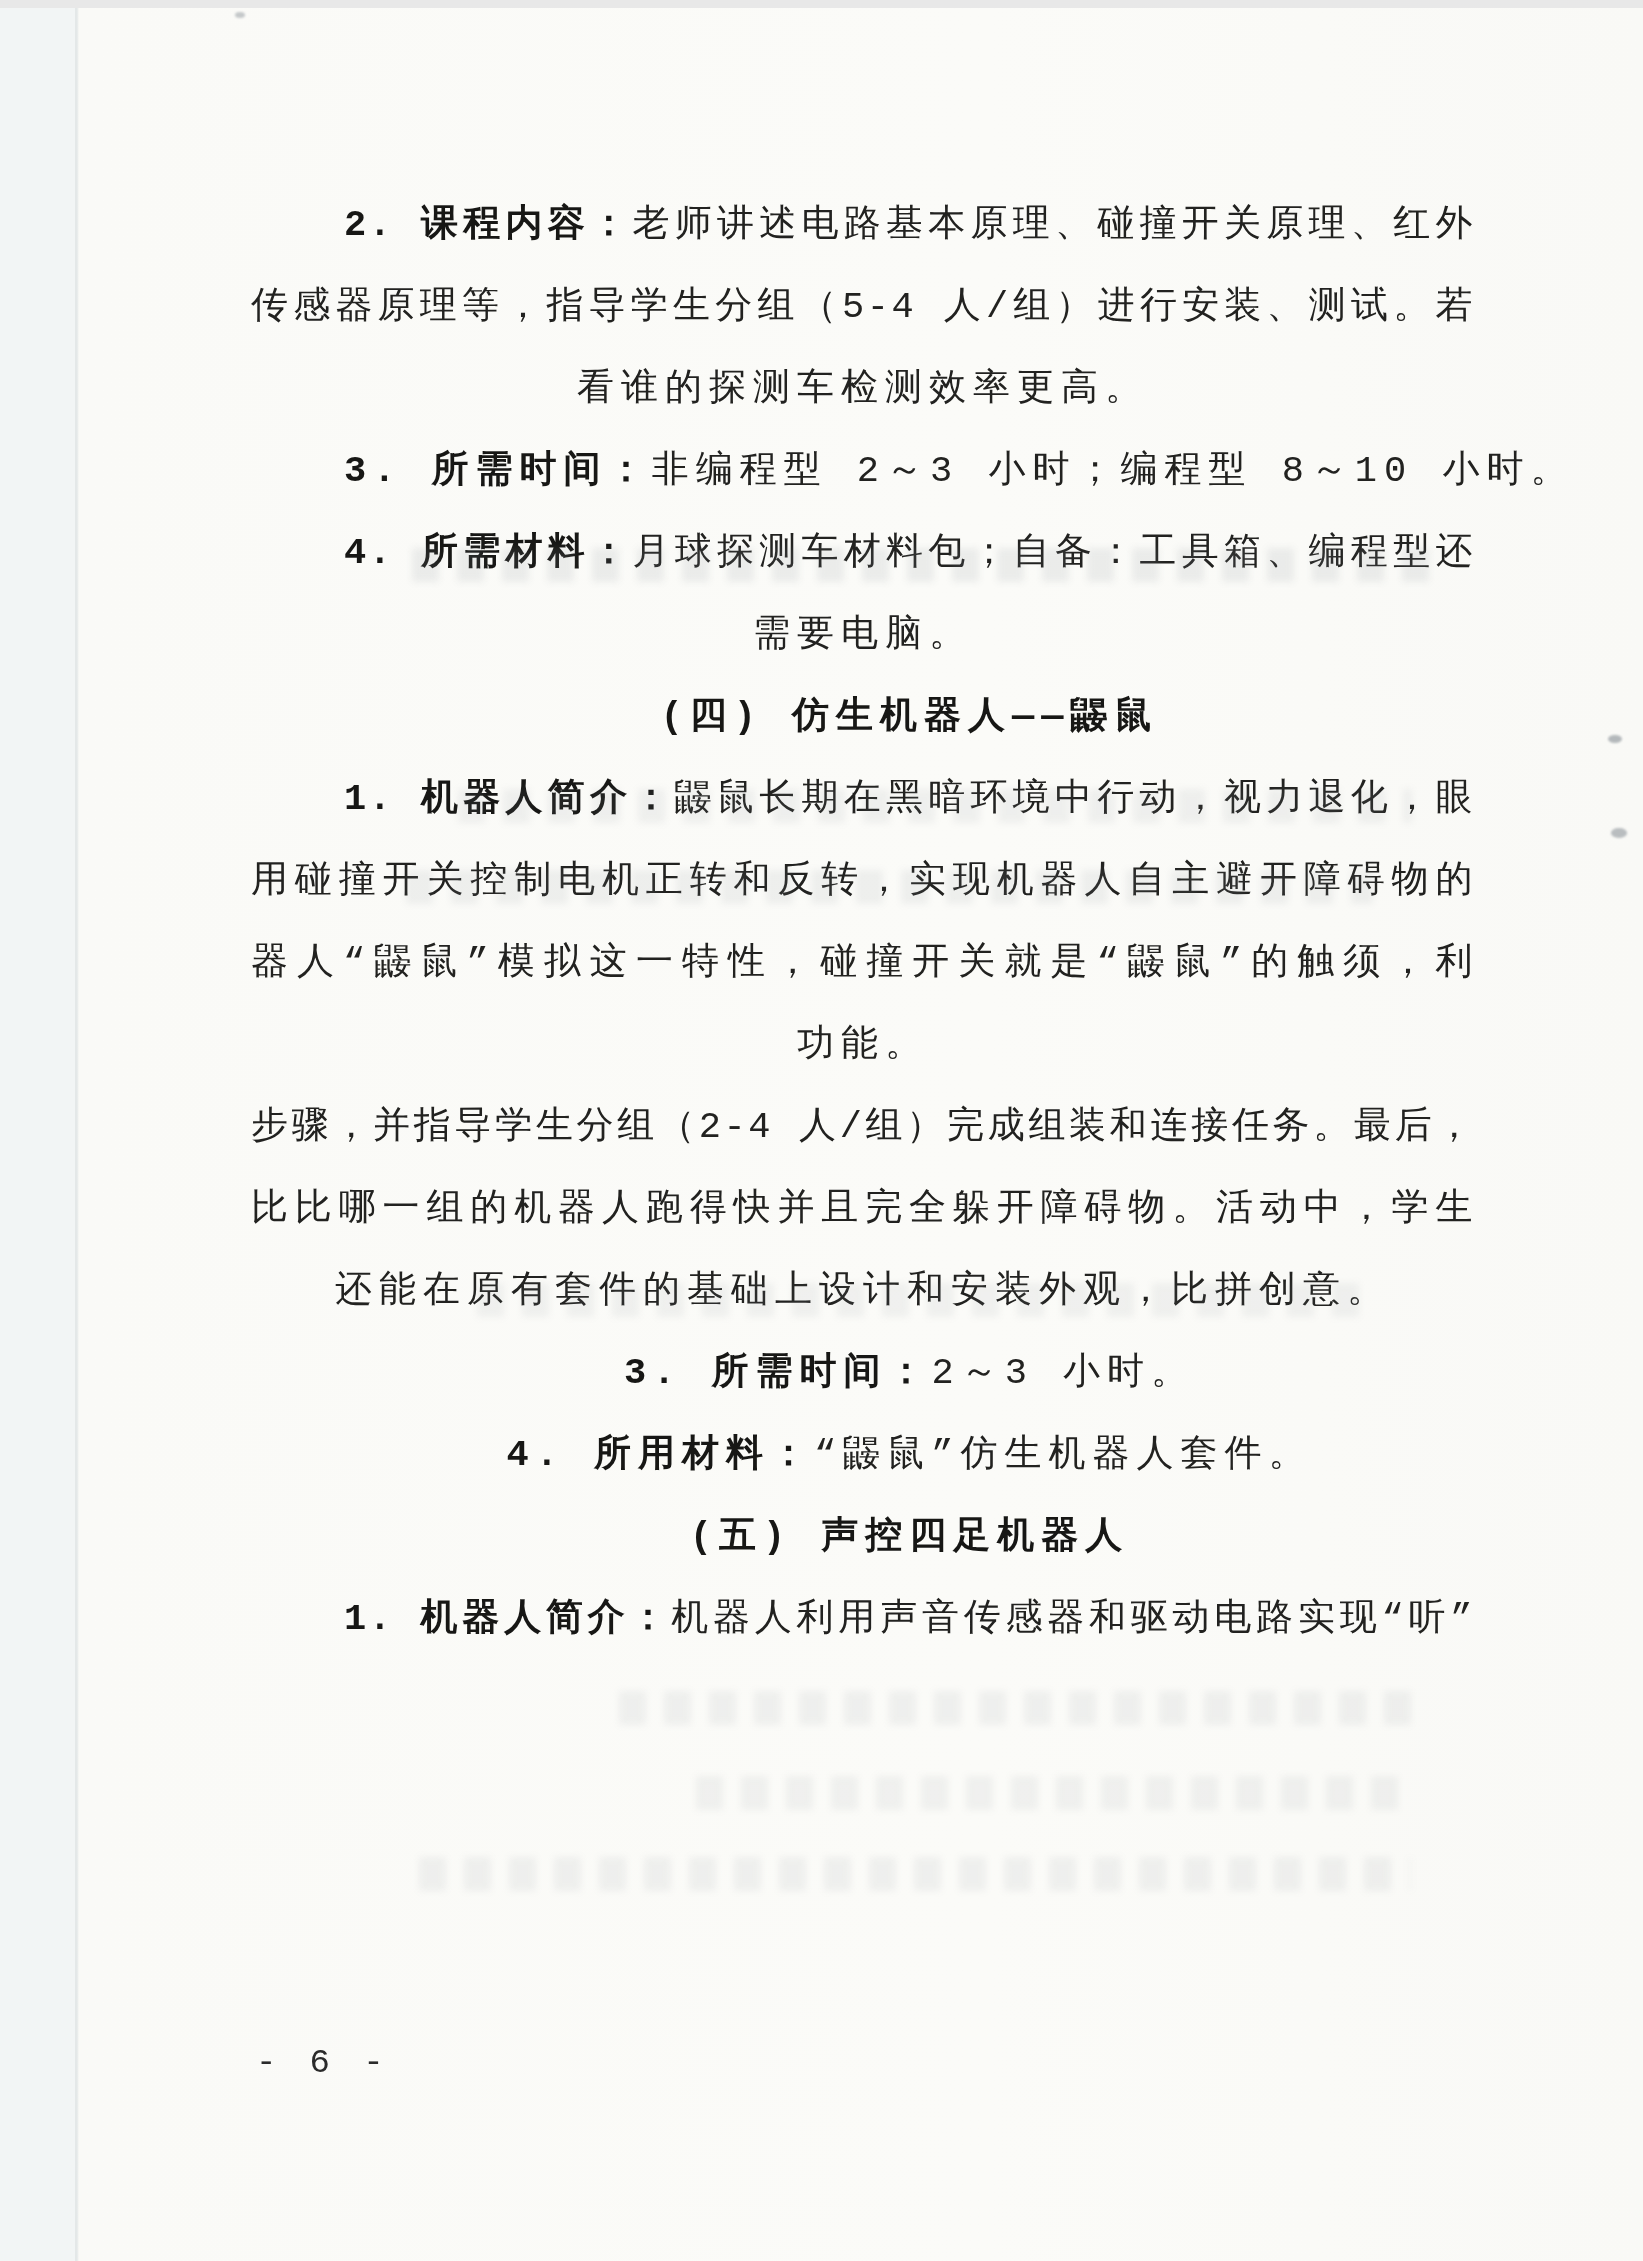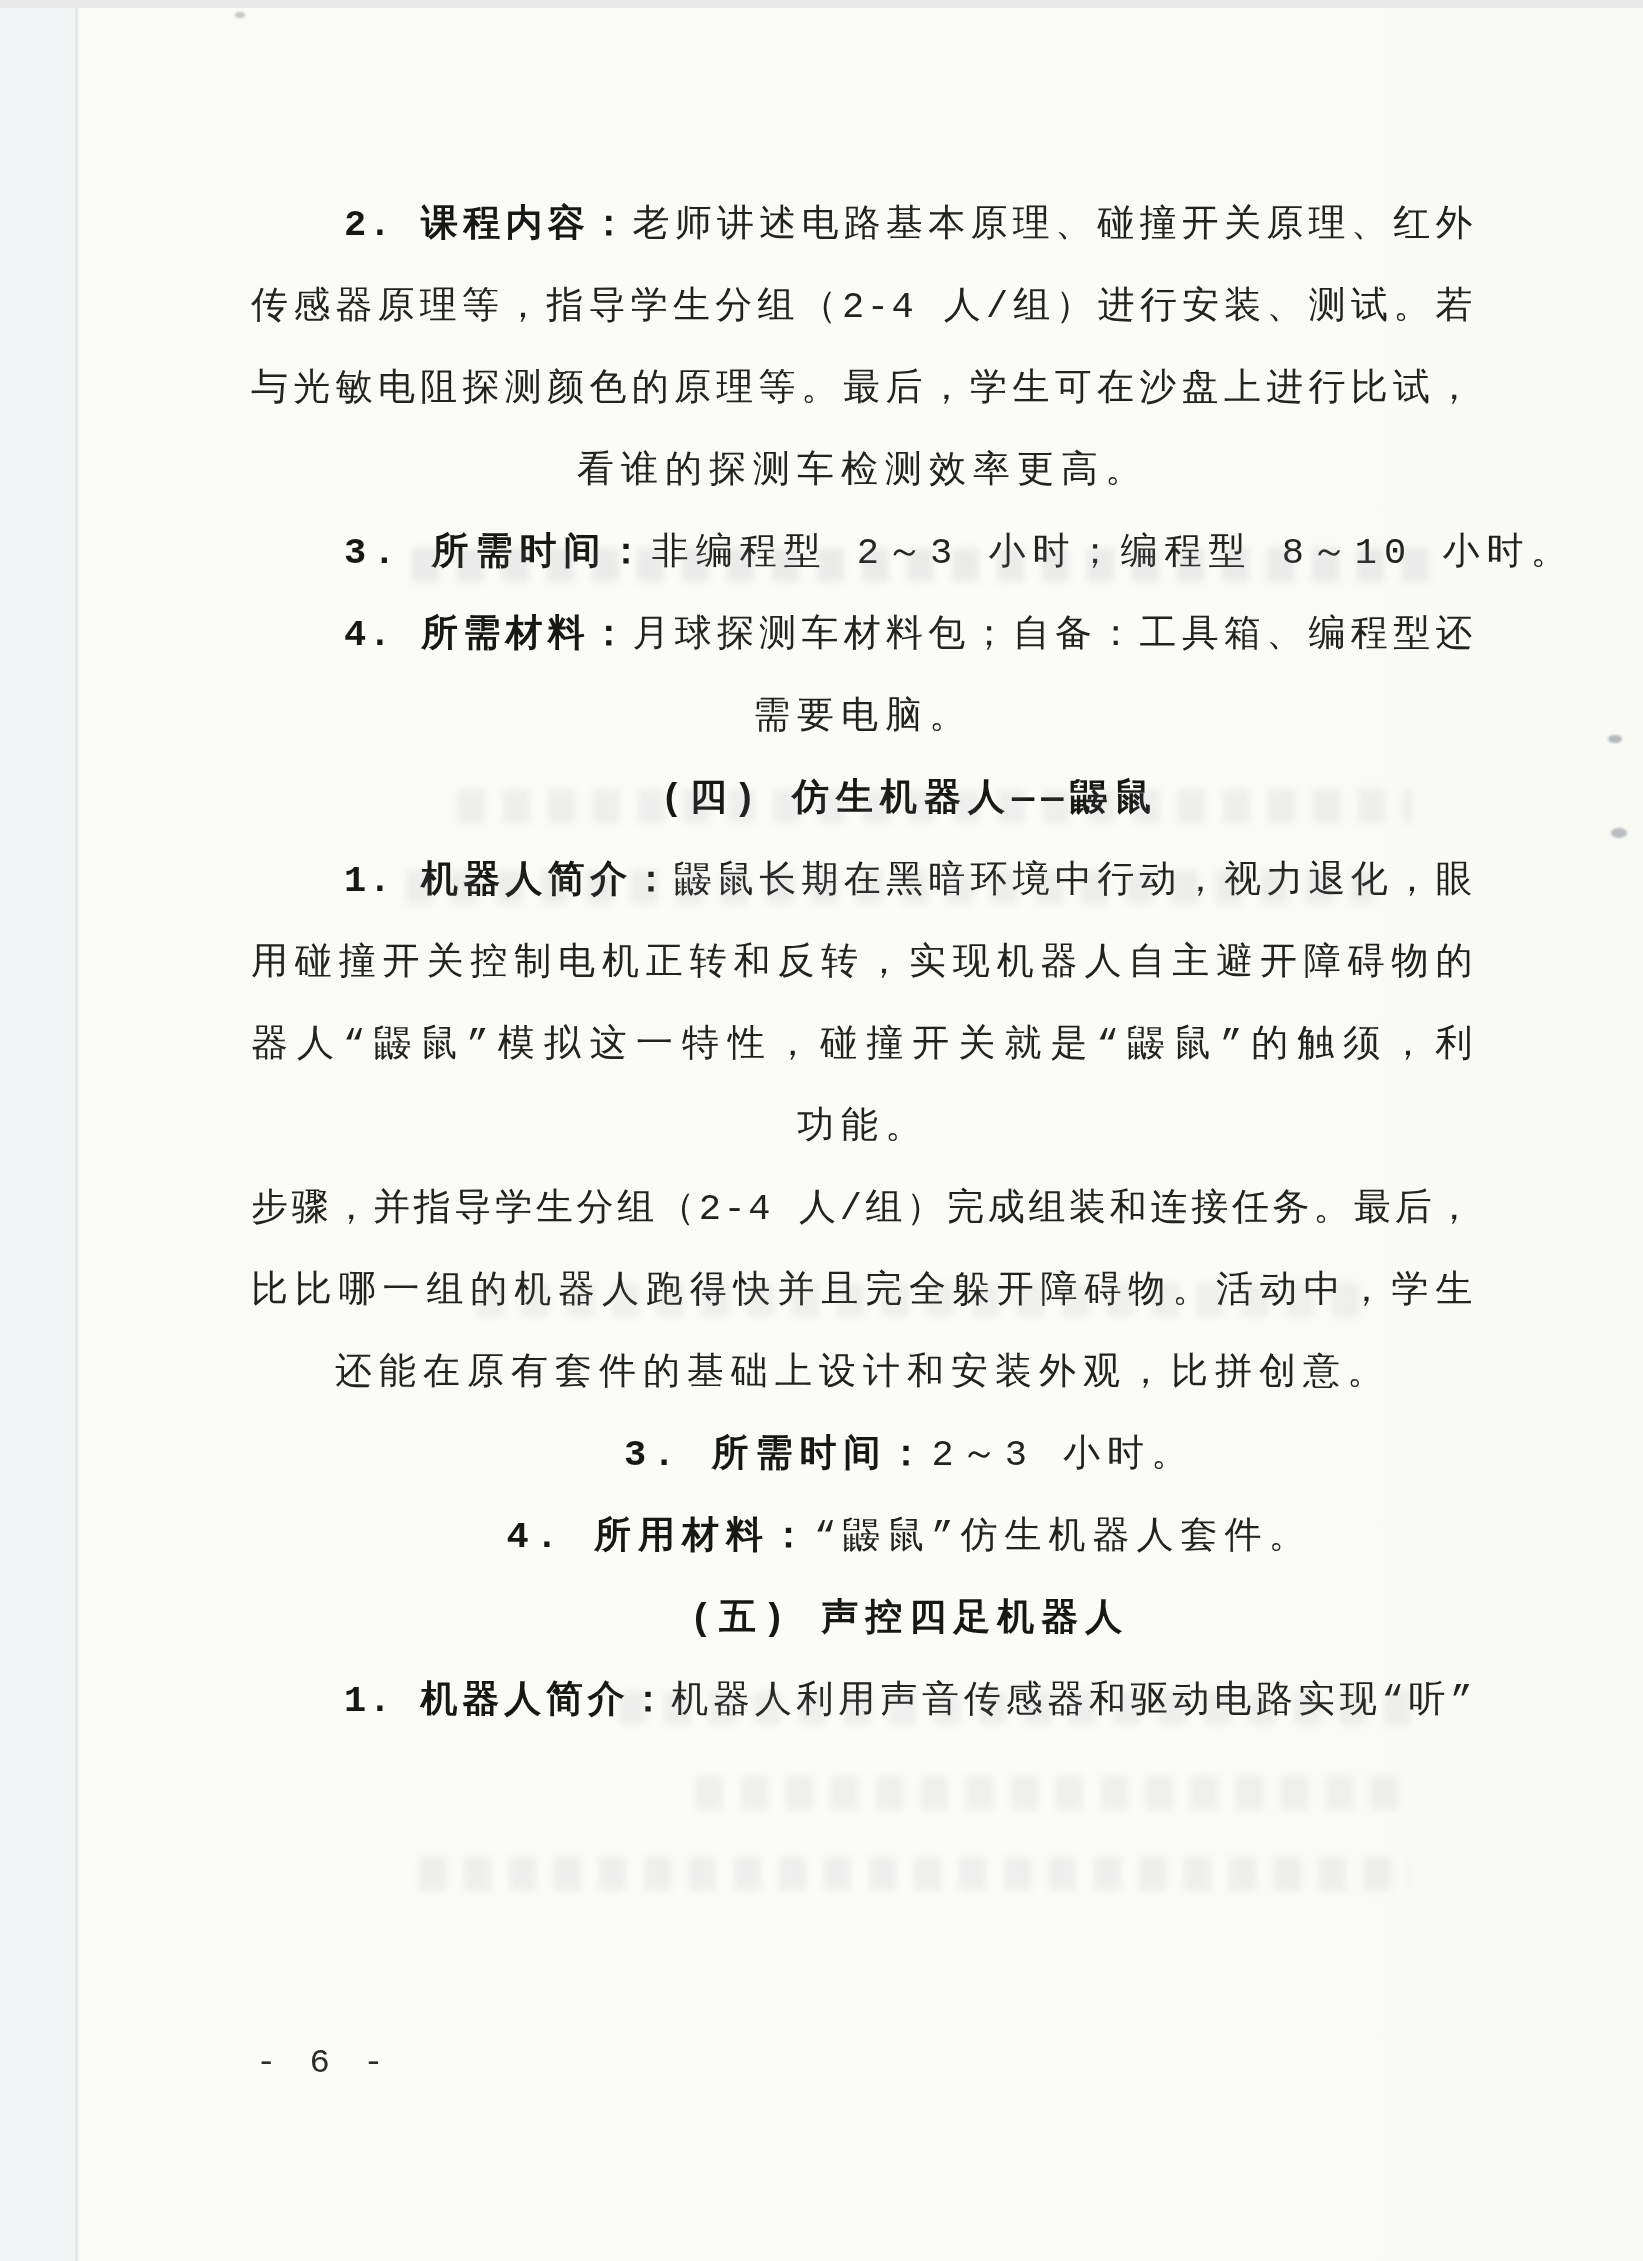--- a/index.html
+++ b/index.html
@@ -79,22 +79,21 @@
     filter: blur(1px);
   }
 </style>
 </head>
 <body>
 
 <div class="page">
 
   <div class="textblock">
     <div class="line indent justify"><span class="b">2. 课程内容：</span><span>老师讲述电路基本原理、碰撞开关原理、红外</span></div>
-    <div class="line justify"><span>传感器原理等，指导学生分组（2-4 人/组）进行安装、测试。若</span></div>
-    <div class="line justify"><span>与光敏电阻探测颜色的原理等。最后，学生可在沙盘上进行比试，</span></div>
+    <div class="line justify"><span>传感器原理等，指导学生分组（5-4 人/组）进行安装、测试。若</span></div>
     <div class="line"><span>看谁的探测车检测效率更高。</span></div>
     <div class="line indent"><span class="b">3. 所需时间：</span><span>非编程型 2～3 小时；编程型 8～10 小时。</span></div>
     <div class="line indent justify"><span class="b">4. 所需材料：</span><span>月球探测车材料包；自备：工具箱、编程型还</span></div>
     <div class="line"><span>需要电脑。</span></div>
     <div class="line indent"><span class="b">(四) 仿生机器人——鼹鼠</span></div>
     <div class="line indent justify"><span class="b">1. 机器人简介：</span><span>鼹鼠长期在黑暗环境中行动，视力退化，眼</span></div>
     <div class="line justify"><span>用碰撞开关控制电机正转和反转，实现机器人自主避开障碍物的</span></div>
     <div class="line justify"><span>器人“鼹鼠”模拟这一特性，碰撞开关就是“鼹鼠”的触须，利</span></div>
     <div class="line"><span>功能。</span></div>
     <div class="line justify"><span>步骤，并指导学生分组（2-4 人/组）完成组装和连接任务。最后，</span></div>

